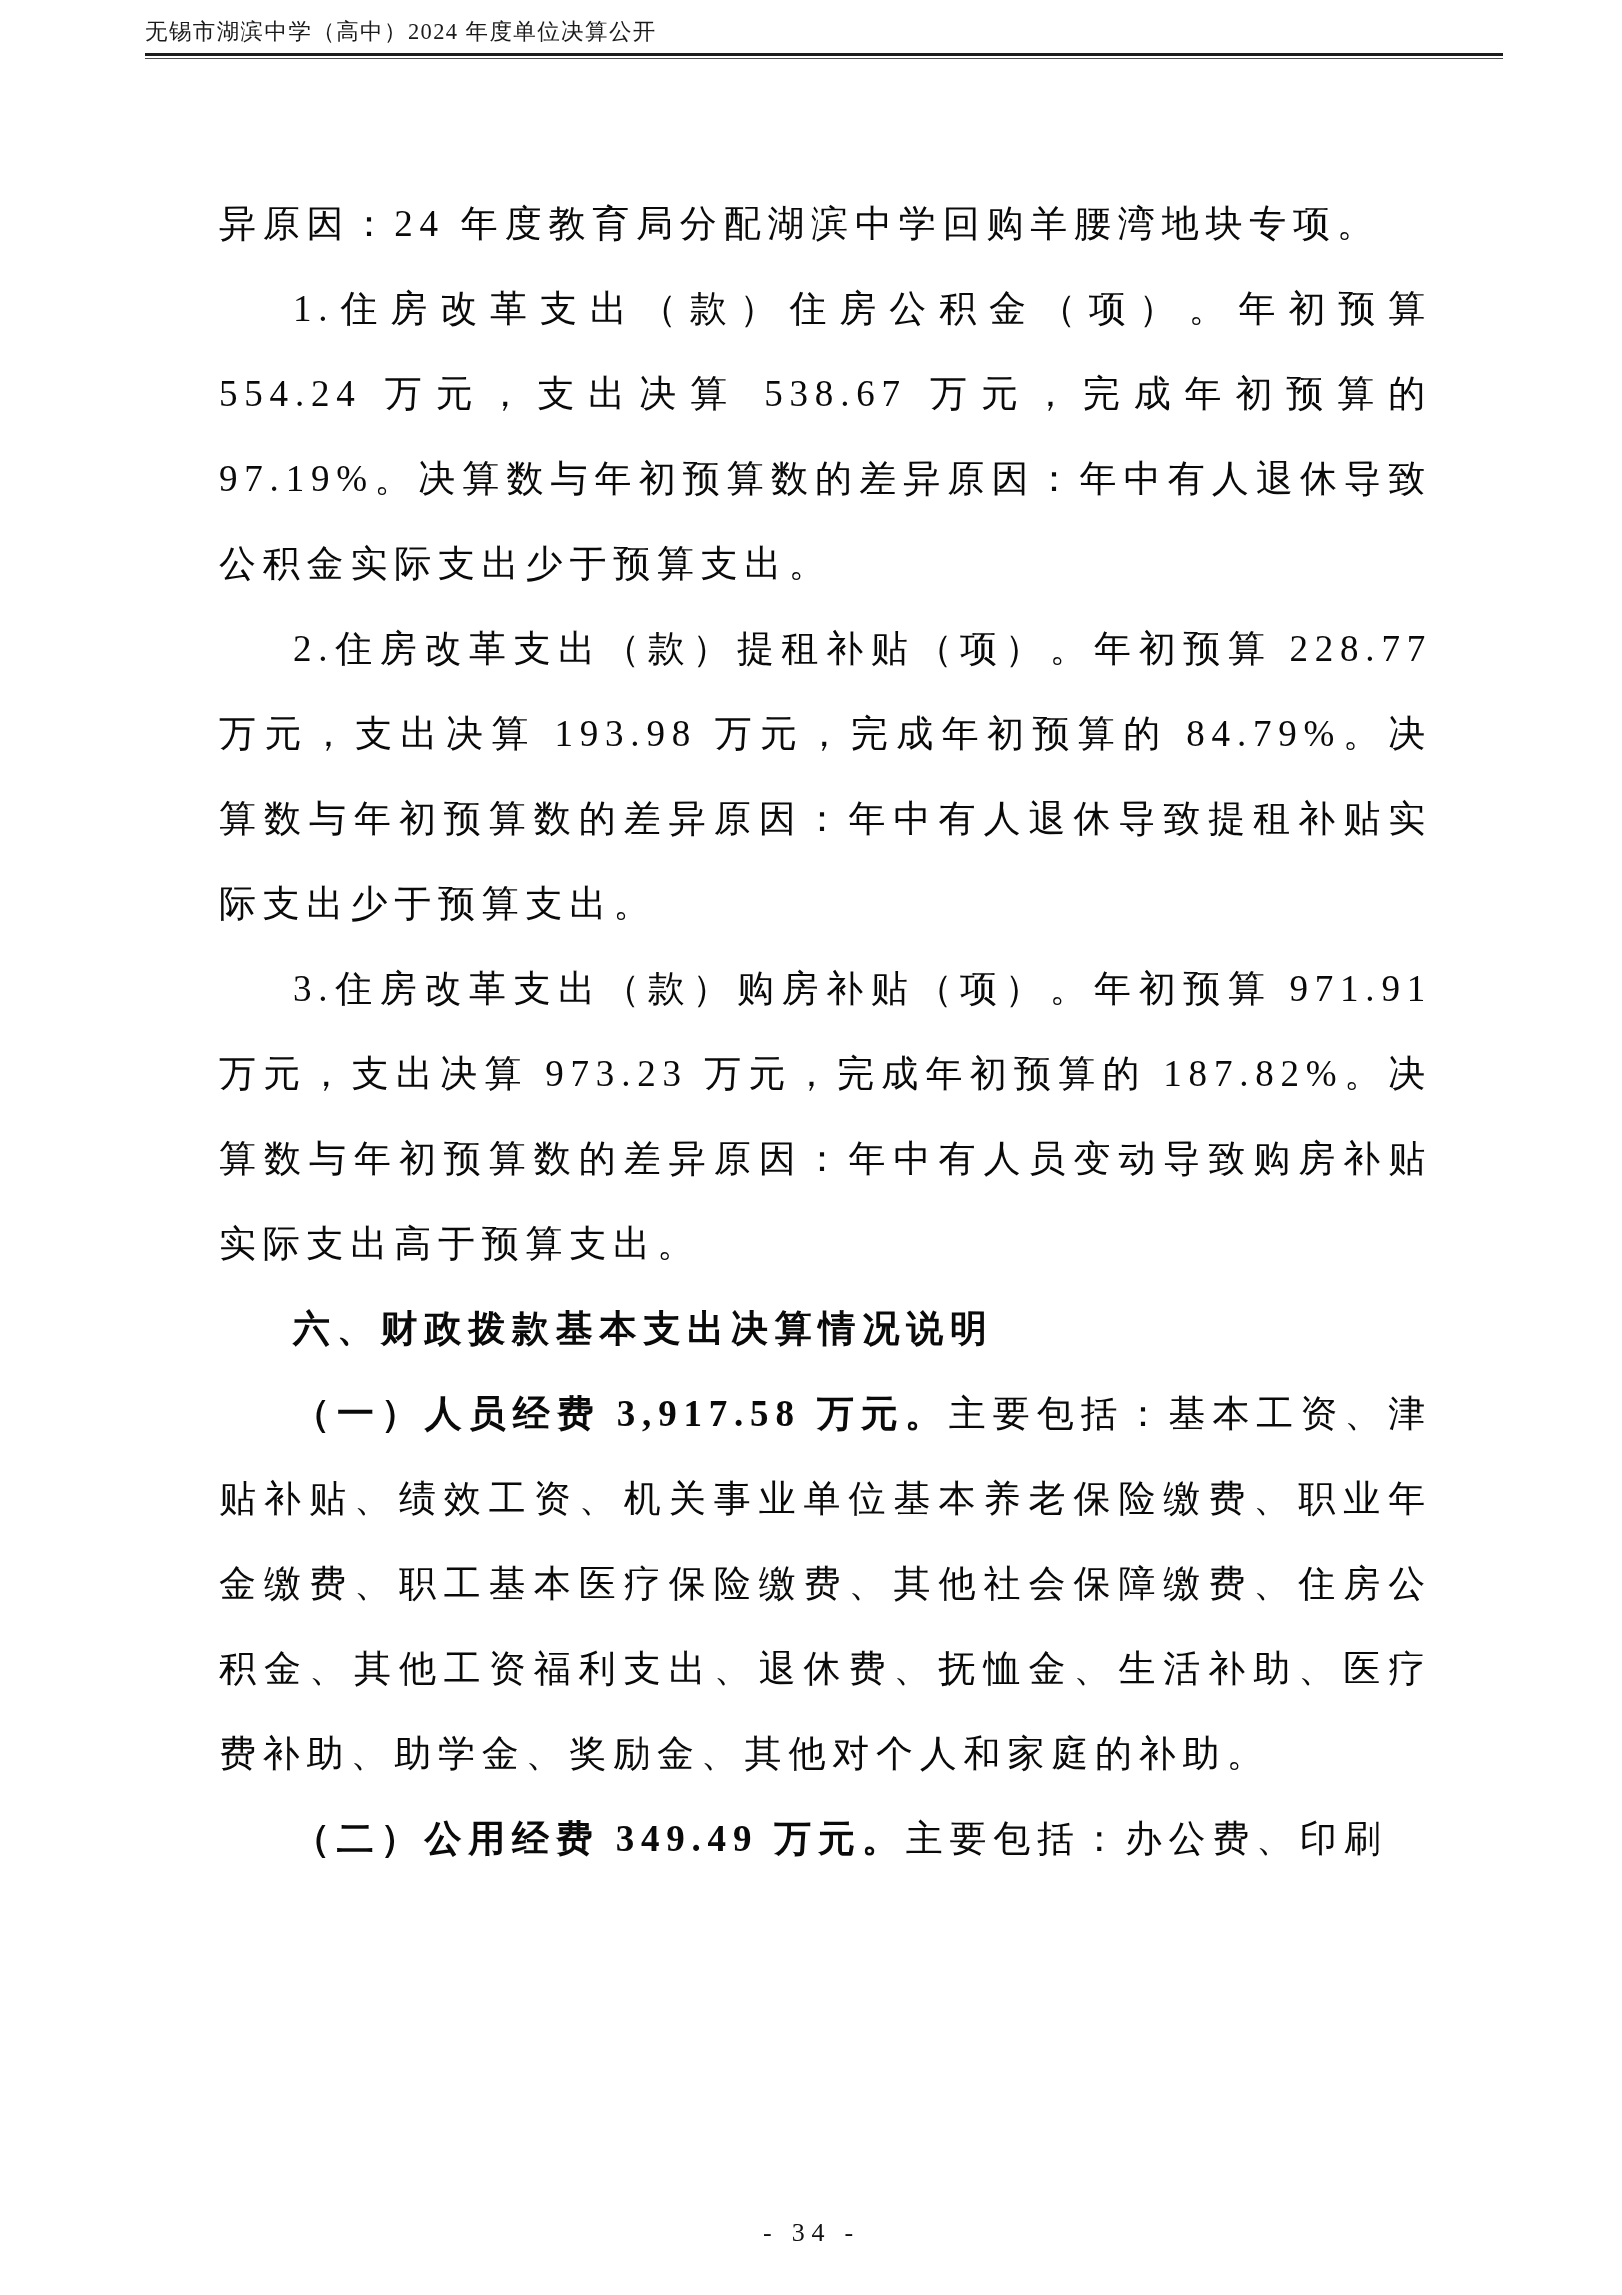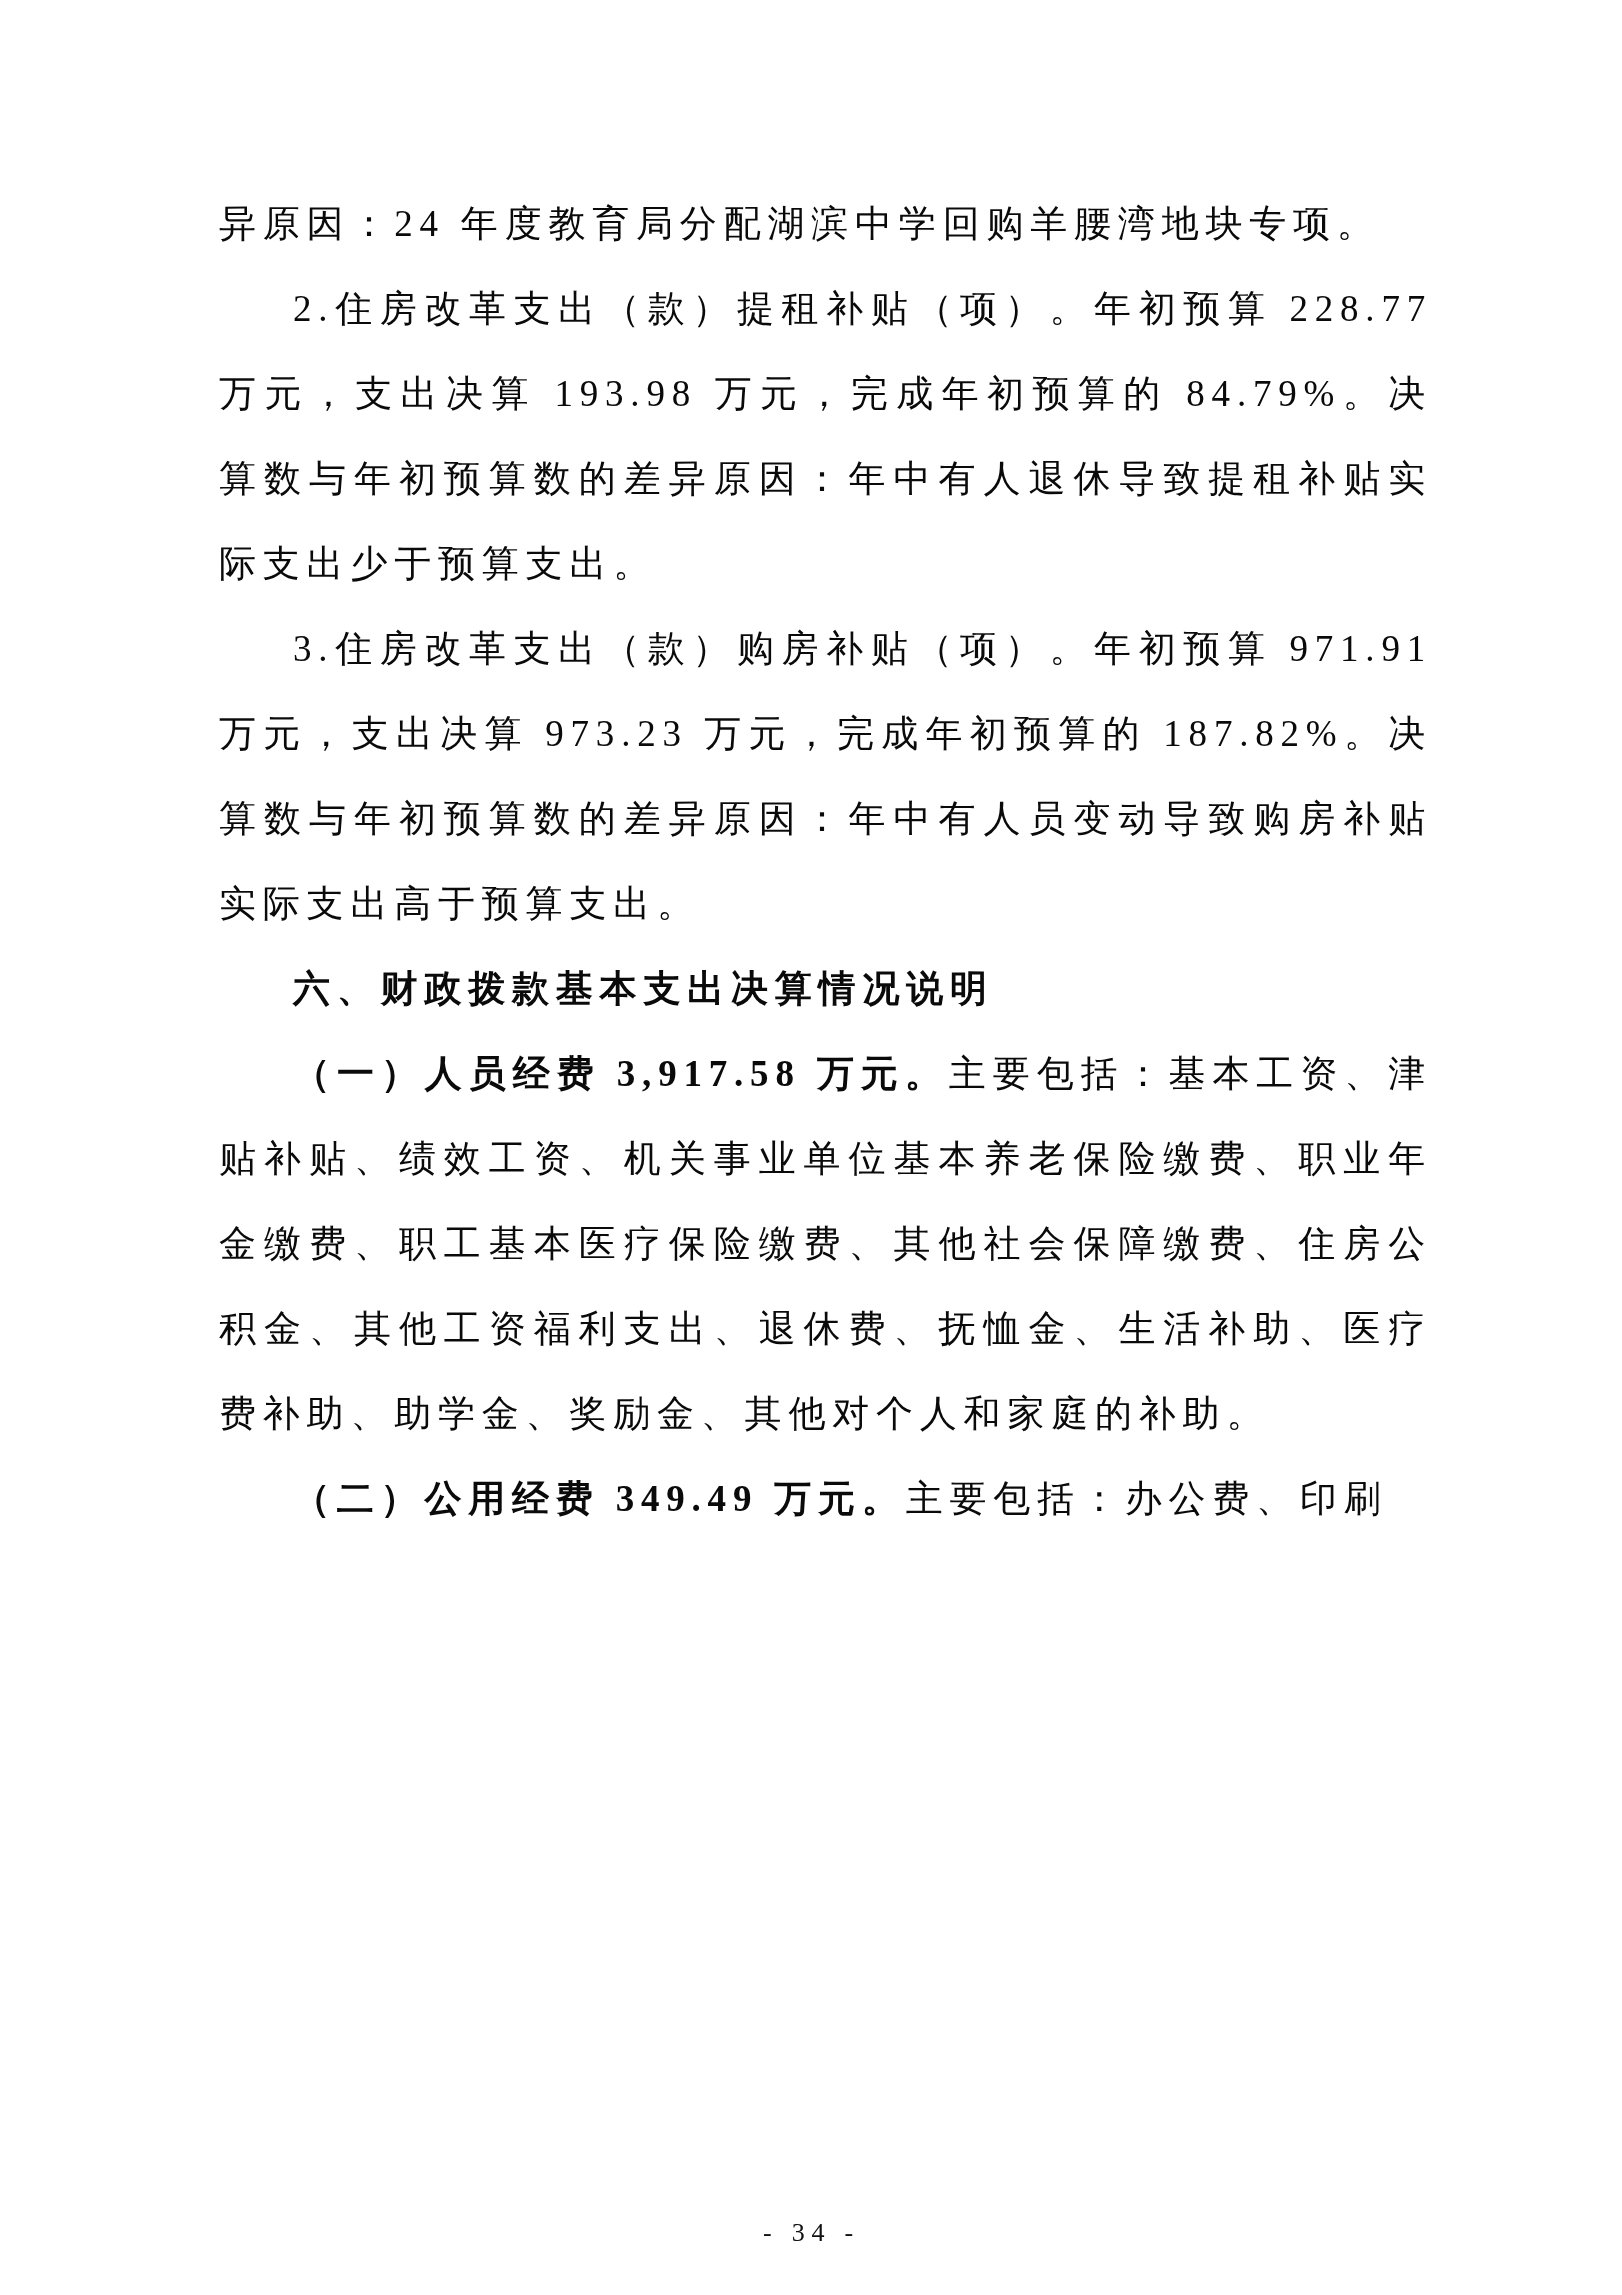--- a/index.html
+++ b/index.html
@@ -74,26 +74,31 @@
     font-size: 26px;
     letter-spacing: 6.8px;
     color: #111111;
   }
 </style>
 </head>
 <body>
 
 <div class="page">
 
+  <div class="page-header">
+    <span class="header-title">无锡市湖滨中学（高中）2024 年度单位决算公开</span>
+    <div class="header-rule"></div>
+  </div>
 
   <div class="document-body">
 
     <p class="no-indent">异原因：24 年度教育局分配湖滨中学回购羊腰湾地块专项。</p>
 
 
+    <p>1.住房改革支出（款）住房公积金（项）。年初预算 554.24 万元，支出决算 538.67 万元，完成年初预算的 97.19%。决算数与年初预算数的差异原因：年中有人退休导致公积金实际支出少于预算支出。</p>
 
     <p>2.住房改革支出（款）提租补贴（项）。年初预算 228.77 万元，支出决算 193.98 万元，完成年初预算的 84.79%。决算数与年初预算数的差异原因：年中有人退休导致提租补贴实际支出少于预算支出。</p>
 
     <p>3.住房改革支出（款）购房补贴（项）。年初预算 971.91 万元，支出决算 973.23 万元，完成年初预算的 187.82%。决算数与年初预算数的差异原因：年中有人员变动导致购房补贴实际支出高于预算支出。</p>
 
     <p class="heading">六、财政拨款基本支出决算情况说明</p>
 
 
     <p><span class="bold">（一）人员经费 3,917.58 万元。</span><span>主要包括：基本工资、津贴补贴、绩效工资、机关事业单位基本养老保险缴费、职业年金缴费、职工基本医疗保险缴费、其他社会保障缴费、住房公积金、其他工资福利支出、退休费、抚恤金、生活补助、医疗费补助、助学金、奖励金、其他对个人和家庭的补助。</span></p>
 

